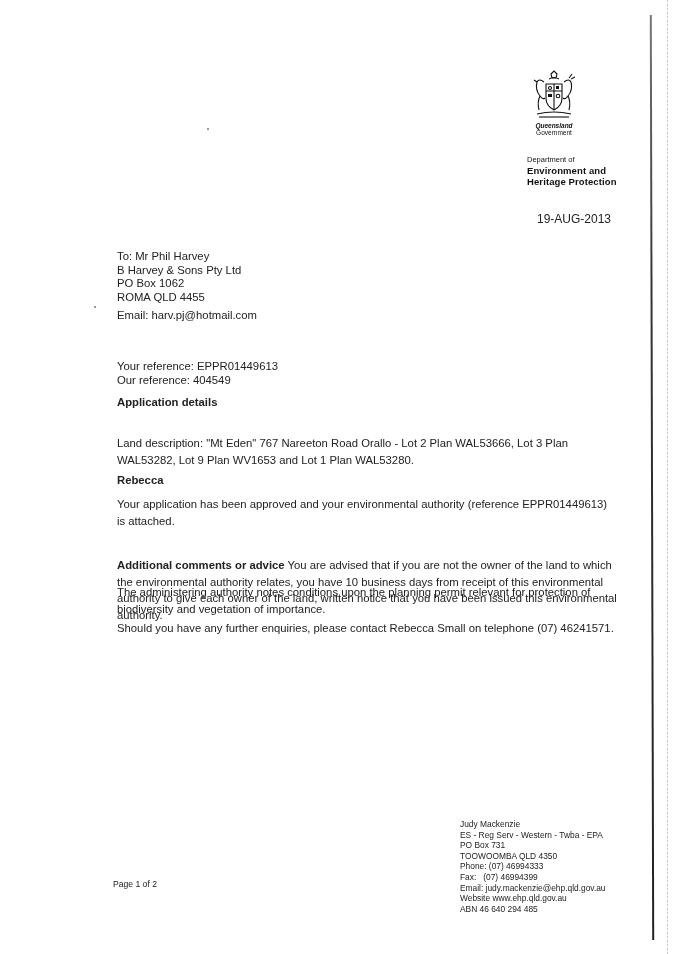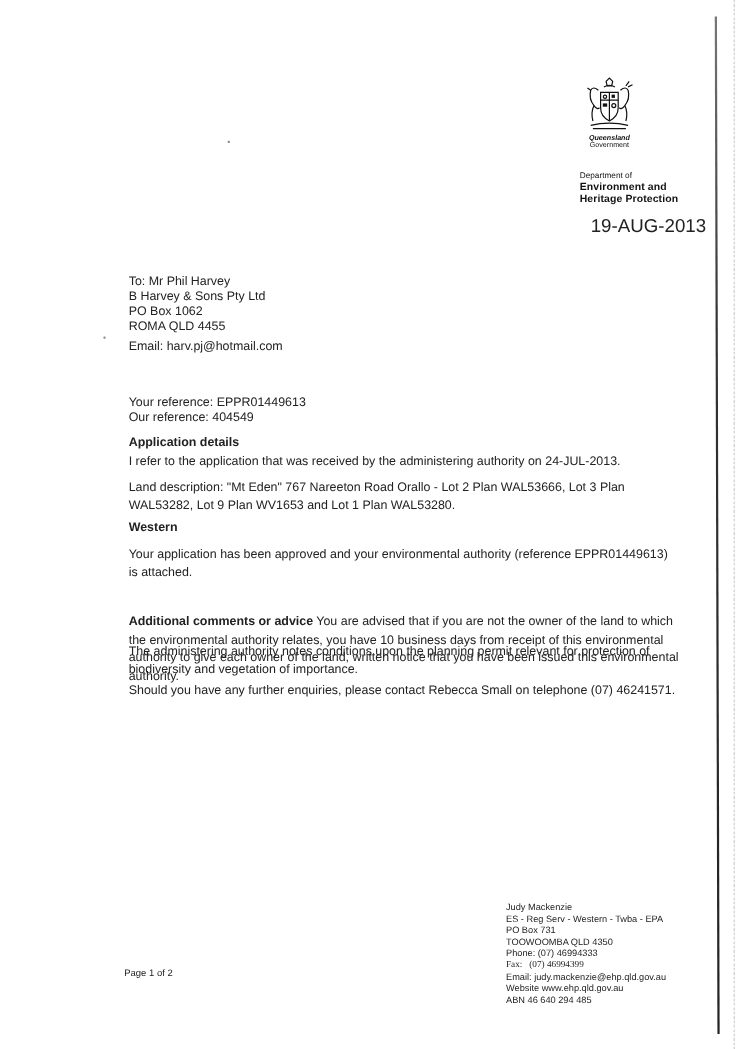--- a/index.html
+++ b/index.html
@@ -68,22 +68,22 @@
       left: 527px;
       top: 155px;
       font-family: "Liberation Sans", sans-serif;
       color: #111;
     }
     .dept .of { font-size: 7.5px; line-height: 10px; }
     .dept .name { font-size: 9.5px; font-weight: bold; line-height: 11px; letter-spacing: 0.1px; }
     .date {
       position: absolute;
       left: 537px;
-      top: 196px;
-      font-size: 17px;
+      top: 212px;
+      font-size: 12px;
       color: #222;
     }
     .text {
       position: absolute;
       left: 117px;
       font-size: 11.3px;
       line-height: 13.5px;
       color: #222;
       white-space: nowrap;
     }
@@ -173,40 +173,39 @@
     <div>ROMA QLD 4455</div>
   </div>
   <div class="text" style="top:309px;">Email: harv.pj@hotmail.com</div>
 
   <div class="text" style="top:360px;">
     <div>Your reference: EPPR01449613</div>
     <div>Our reference: 404549</div>
   </div>
 
   <div class="text heading" style="top:396px;">Application details</div>
-  <div class="para" style="top:412px;">I refer to the application that was received by the administering authority on 24-JUL-2013.</div>
   <div class="para" style="top:435px;">Land description: "Mt Eden" 767 Nareeton Road Orallo - Lot 2 Plan WAL53666, Lot 3 Plan WAL53282, Lot 9 Plan WV1653 and Lot 1 Plan WAL53280.</div>
 
-  <div class="text heading" style="top:474px;">Western</div>
+  <div class="text heading" style="top:474px;">Rebecca</div>
   <div class="para" style="top:496px;">Your application has been approved and your environmental authority (reference EPPR01449613) is attached.</div>
 
   <div class="para" style="top:557px;"><b>Additional comments or advice</b><span> You are advised that if you are not the owner of the land to which the environmental authority relates, you have 10 business days from receipt of this environmental authority to give each owner of the land, written notice that you have been issued this environmental authority.</span></div>
 
   <div class="para" style="top:584px;">The administering authority notes conditions upon the planning permit relevant for protection of biodiversity and vegetation of importance.</div>
 
   <div class="para" style="top:620px;">Should you have any further enquiries, please contact Rebecca Small on telephone (07) 46241571.</div>
 
 
   <div class="signature">
     <div>Judy Mackenzie</div>
     <div>ES - Reg Serv - Western - Twba - EPA</div>
     <div>PO Box 731</div>
     <div>TOOWOOMBA QLD 4350</div>
     <div>Phone: (07) 46994333</div>
-    <div style="white-space:pre;font-family:Liberation Serif, serif;">Fax:   (07) 46994399</div>
+    <div style="white-space:pre;">Fax:   (07) 46994399</div>
     <div>Email: judy.mackenzie@ehp.qld.gov.au</div>
     <div>Website www.ehp.qld.gov.au</div>
     <div>ABN 46 640 294 485</div>
   </div>
 
   <div class="pageno">Page 1 of 2</div>
 
 </div>
 
 </body></html>

